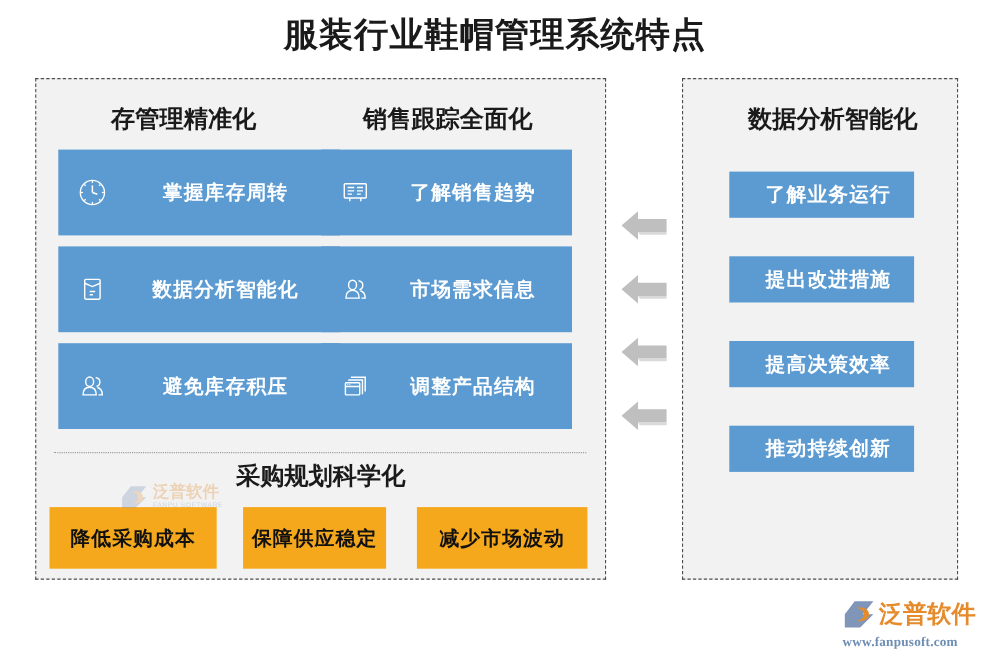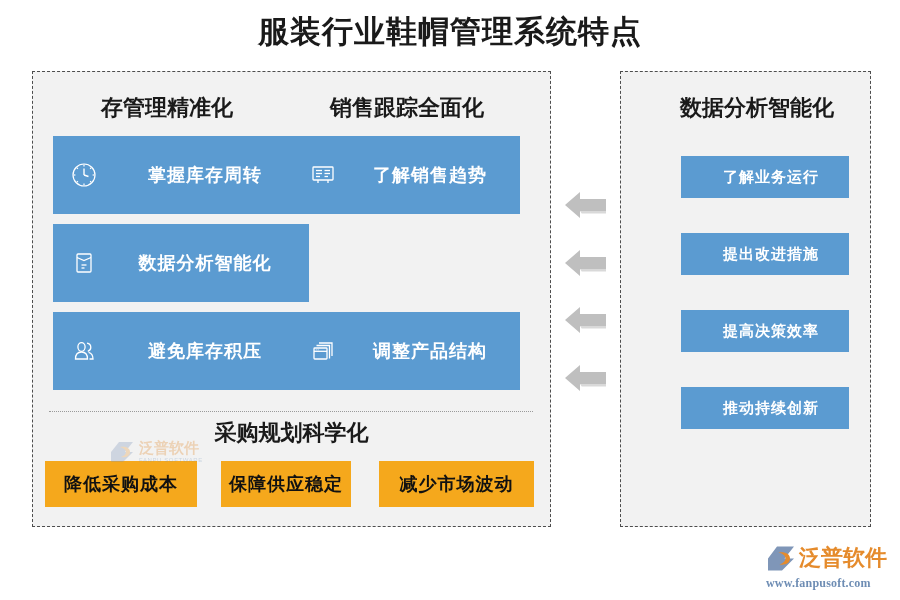--- a/index.html
+++ b/index.html
@@ -135,47 +135,47 @@
     text-align: center;
     font-size: 22px;
     font-weight: bold;
     color: #1a1a1a;
     white-space: nowrap;
     line-height: 30px;
   }
   .chip {
     position: absolute;
     top: 389px;
-    height: 46px;
+    height: 56px;
     background: #f5a81c;
     display: flex;
     align-items: center;
     justify-content: center;
     font-size: 18px;
     font-weight: bold;
     color: #111111;
     white-space: nowrap;
     letter-spacing: 1px;
     box-sizing: border-box;
   }
   .chip-0 { left: 12px;  width: 152px; }
   .chip-1 { left: 188px; width: 130px; }
   .chip-2 { left: 346px; width: 155px; }
 
   
   .rbtn {
     position: absolute;
-    left: 60px;
+    left: 42px;
     width: 168px;
     height: 42px;
     background: #5b9bd1;
     display: flex;
     align-items: center;
     justify-content: center;
-    font-size: 15px;
+    font-size: 18px;
     font-weight: bold;
     color: #ffffff;
     white-space: nowrap;
     letter-spacing: 1px;
     box-sizing: border-box;
     padding-left: 12px;
   }
   .rbtn-0 { top: 84px;  }
   .rbtn-1 { top: 161px; }
   .rbtn-2 { top: 238px; }
@@ -332,20 +332,31 @@
           <line x1="16.5" y1="10.5" x2="22" y2="10.5"></line>
           <line x1="16.5" y1="13.5" x2="22" y2="13.5"></line>
           <line x1="16.5" y1="16.5" x2="20" y2="16.5"></line>
           <line x1="10" y1="20" x2="10" y2="23"></line>
           <line x1="20" y1="20" x2="20" y2="23"></line>
         </svg>
       </span>
       <span class="card-label">了解销售趋势</span>
     </div>
 
+    <div class="card card-c1 card-r1">
+      <span class="card-icon">
+        <svg width="30" height="30" viewBox="0 0 30 30" fill="none" stroke="#ffffff" stroke-width="1.3">
+          <ellipse cx="12.5" cy="11" rx="3.6" ry="4.3"></ellipse>
+          <path d="M6.5 23 C6.5 18.2 9.2 16 12.5 16 C15.8 16 18.5 18.2 18.5 23 Z"></path>
+          <path d="M18 7.2 C20.3 7.6 21.8 9.2 21.8 11.3 C21.8 13.2 20.6 14.8 18.8 15.4"></path>
+          <path d="M19.6 16.3 C22.4 17.1 24 19.3 24 23 L20.5 23"></path>
+        </svg>
+      </span>
+      <span class="card-label">市场需求信息</span>
+    </div>
 
     <div class="card card-c1 card-r2">
       <span class="card-icon">
         <svg width="30" height="30" viewBox="0 0 30 30" fill="none" stroke="#ffffff" stroke-width="1.3">
           <path d="M11 7 L24 7 L24 20"></path>
           <path d="M8.5 9.5 L21.5 9.5 L21.5 22.5"></path>
           <rect x="6" y="12" width="13" height="11" rx="0.8"></rect>
           <line x1="6" y1="15.3" x2="19" y2="15.3"></line>
           <circle cx="8.2" cy="13.7" r="0.5" fill="#ffffff" stroke="none"></circle>
           <circle cx="10.1" cy="13.7" r="0.5" fill="#ffffff" stroke="none"></circle>

